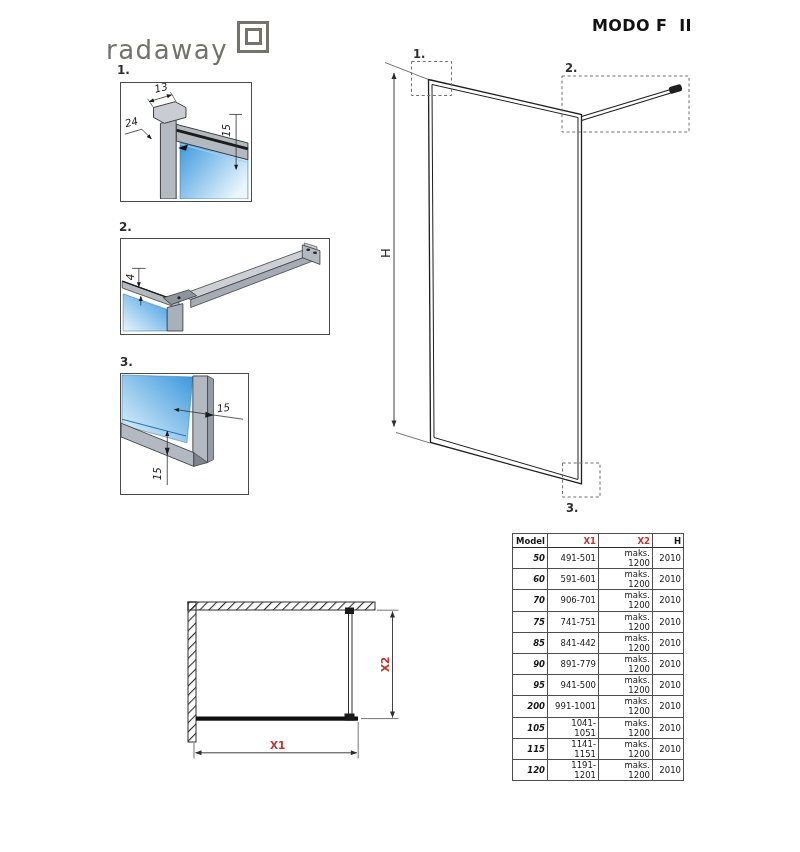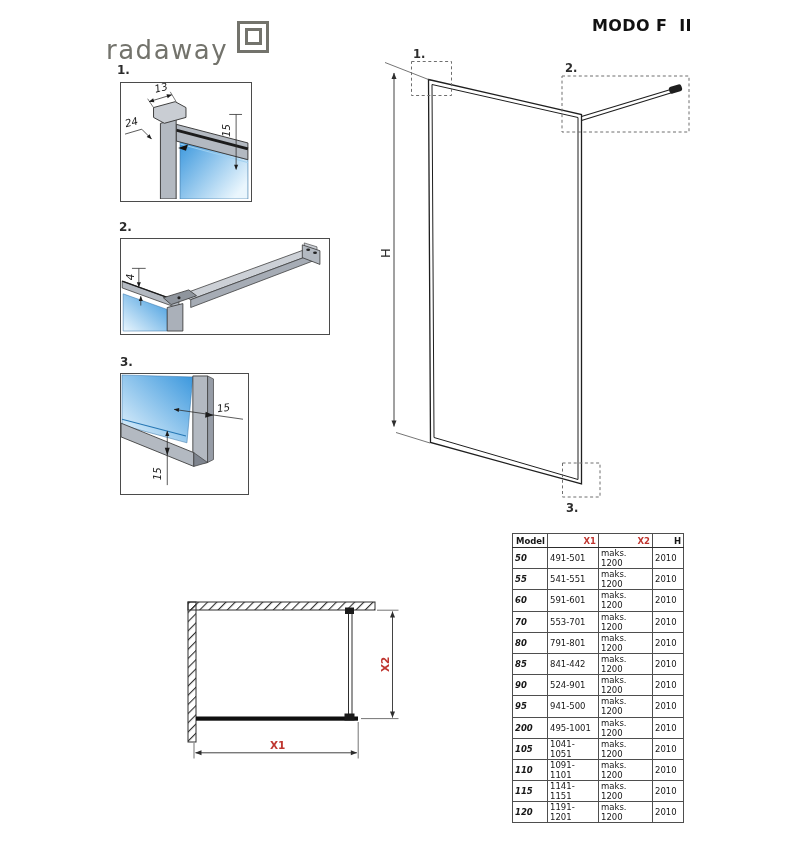--- a/index.html
+++ b/index.html
@@ -28,21 +28,21 @@
   .dim{font-size:10.5px;font-style:italic;fill:#1c1c1c;}
   .callout{font-size:11.5px;fill:#2d2d2d;font-weight:600;}
   .axis{font-size:13px;fill:#222;}
   .redlab{font-size:10.5px;font-weight:bold;fill:#bf3630;}
   
   .spec{position:absolute;left:512px;top:533px;border-collapse:collapse;table-layout:fixed;
         font-size:8.5px;color:#161616;background:#fff;}
   .spec,.spec th,.spec td{border:1px solid #4e4e4e;}
   .spec{border:1.5px solid #2c2c2c;}
   .spec th{height:13px;padding:0 2px;font-weight:bold;border-bottom:1.6px solid #2c2c2c;}
-  .spec td{height:10.1px;line-height:10.1px;padding:0 2px;text-align:left;}
+  .spec td{height:10.1px;line-height:10.1px;padding:0 2px;text-align:right;}
   .spec th{text-align:right;}
   .spec .red{color:#bf3630;}
   .spec td.model{font-weight:bold;font-style:italic;}
   .c-model{width:35px;} .c-x1{width:51px;} .c-x2{width:54px;} .c-h{width:31px;}
 </style>
 </head>
 <body>
 
 <div class="page">
 
@@ -235,80 +235,68 @@
       </tr>
     </thead>
     <tbody>
         <tr>
         <td class="model">50</td>
         <td>491-501</td>
         <td>maks. 1200</td>
         <td>2010</td>
       </tr>
         <tr>
-        <td class="model">55</td>
-        <td>541-551</td>
-        <td>maks. 1200</td>
-        <td>2010</td>
-      </tr>
-        <tr>
         <td class="model">60</td>
         <td>591-601</td>
         <td>maks. 1200</td>
         <td>2010</td>
       </tr>
         <tr>
         <td class="model">70</td>
-        <td>553-701</td>
-        <td>maks. 1200</td>
-        <td>2010</td>
-      </tr>
-        <tr>
-        <td class="model">80</td>
-        <td>791-801</td>
+        <td>906-701</td>
+        <td>maks. 1200</td>
+        <td>2010</td>
+      </tr>
+        <tr>
+        <td class="model">75</td>
+        <td>741-751</td>
         <td>maks. 1200</td>
         <td>2010</td>
       </tr>
         <tr>
         <td class="model">85</td>
         <td>841-442</td>
         <td>maks. 1200</td>
         <td>2010</td>
       </tr>
         <tr>
         <td class="model">90</td>
-        <td>524-901</td>
+        <td>891-779</td>
         <td>maks. 1200</td>
         <td>2010</td>
       </tr>
         <tr>
         <td class="model">95</td>
         <td>941-500</td>
         <td>maks. 1200</td>
         <td>2010</td>
       </tr>
         <tr>
         <td class="model">200</td>
-        <td>495-1001</td>
+        <td>991-1001</td>
         <td>maks. 1200</td>
         <td>2010</td>
       </tr>
         <tr>
         <td class="model">105</td>
         <td>1041-1051</td>
         <td>maks. 1200</td>
         <td>2010</td>
       </tr>
         <tr>
-        <td class="model">110</td>
-        <td>1091-1101</td>
-        <td>maks. 1200</td>
-        <td>2010</td>
-      </tr>
-        <tr>
         <td class="model">115</td>
         <td>1141-1151</td>
         <td>maks. 1200</td>
         <td>2010</td>
       </tr>
         <tr>
         <td class="model">120</td>
         <td>1191-1201</td>
         <td>maks. 1200</td>
         <td>2010</td>

